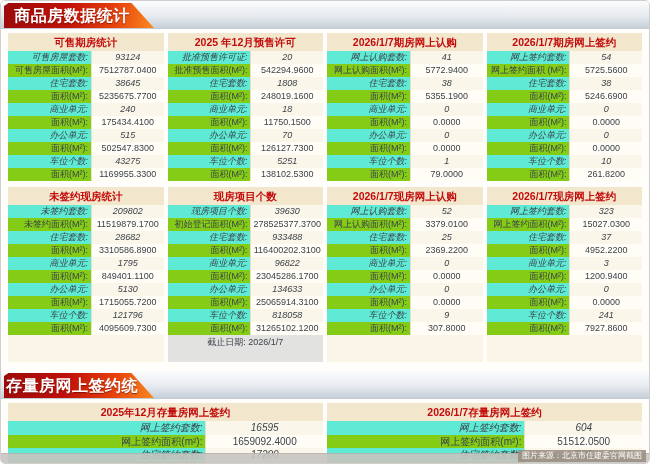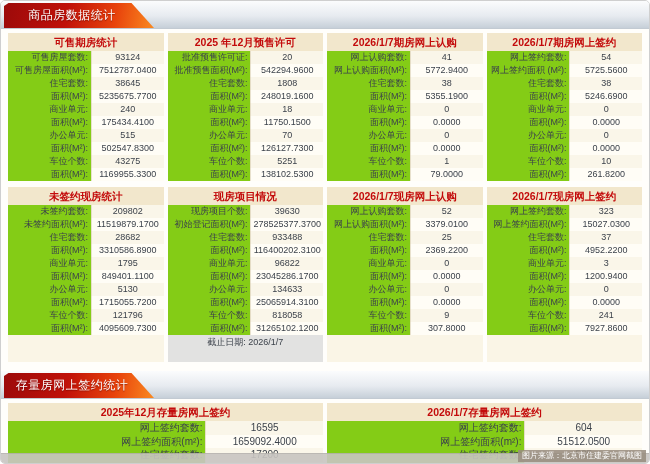--- a/index.html
+++ b/index.html
@@ -5,31 +5,31 @@
   html,body{margin:0;padding:0;background:#ffffff;}
   body{width:650px;height:464px;font-family:"Liberation Sans","DejaVu Sans",sans-serif;}
   .screen{position:relative;width:650px;height:464px;box-sizing:border-box;background:#fffefb;
           border:1px solid #cfcfcf;border-radius:5px;overflow:hidden;}
   
   .tabbar{position:relative;height:27px;background:linear-gradient(180deg,#fbfcfd 0%,#e7ebf0 55%,#c6cfd8 100%);
           border-bottom:1px solid #c2cad2;}
   .tab{position:absolute;left:3px;top:2px;width:150px;height:25px;
        background:linear-gradient(100deg,#9c0a0a 0%,#c01109 42%,#e8430c 74%,#fa8a20 100%);
        clip-path:polygon(0 100%,0 12%,3% 0,85% 0,100% 100%);}
-  .tab-label{display:block;color:#ffffff;font-weight:normal;font-size:12px;line-height:25px;text-align:center;
+  .tab-label{display:block;color:#ffffff;font-weight:bold;font-size:16px;line-height:25px;text-align:center;
              padding-right:14px;letter-spacing:.5px;text-shadow:0 1px 1px rgba(90,0,0,.6);}
   
   .panel-grid{display:grid;gap:4px;padding:4px 7px 2px 7px;}
   .cols4{grid-template-columns:repeat(4,1fr);}
   .cols2{grid-template-columns:repeat(2,1fr);}
   .panel{background:#faf5e6;overflow:hidden;}
   .panel-title{height:18px;line-height:18px;background:#f2e7cc;color:#c30b0b;
                font-weight:bold;font-size:10.5px;text-align:center;white-space:nowrap;}
   .row{position:relative;display:flex;height:13px;line-height:13px;font-size:9px;color:#3c424b;}
-  .row.odd{background:#84cc16;}
+  .row.odd{background:#5eead4;font-style:italic;}
   .row.even{background:#84cc16;}
   .pfx{position:absolute;left:5px;top:12px;color:#3c424b;}
   .lbl{flex:1;display:flex;justify-content:flex-end;align-items:center;white-space:nowrap;
        overflow:hidden;padding-right:3px;}
   .val{width:46%;text-align:center;white-space:nowrap;border-left:1px solid rgba(205,190,155,.45);}
   .row.odd .val{background:#faf6e9;}
   .row.even .val{background:#fffdf6;}
   .panel-footer{height:27px;line-height:15px;background:#e2e2e1;color:#3c424b;
                 font-size:9px;text-align:center;}
   
@@ -370,21 +370,21 @@
             <span class="val">121796</span>
           </div>
           <div class="row even">
             <span class="lbl">
               <span>面积(M²):</span>
             </span>
             <span class="val">4095609.7300</span>
           </div>
         </div>
         <div class="panel">
-          <div class="panel-title">现房项目情况</div>
+          <div class="panel-title">现房项目个数</div>
           <div class="row odd">
             <span class="lbl">
               <span>现房项目个数:</span>
             </span>
             <span class="val">39630</span>
           </div>
           <div class="row even">
             <span class="lbl">
               <span>初始登记面积(M²):</span>
             </span>

